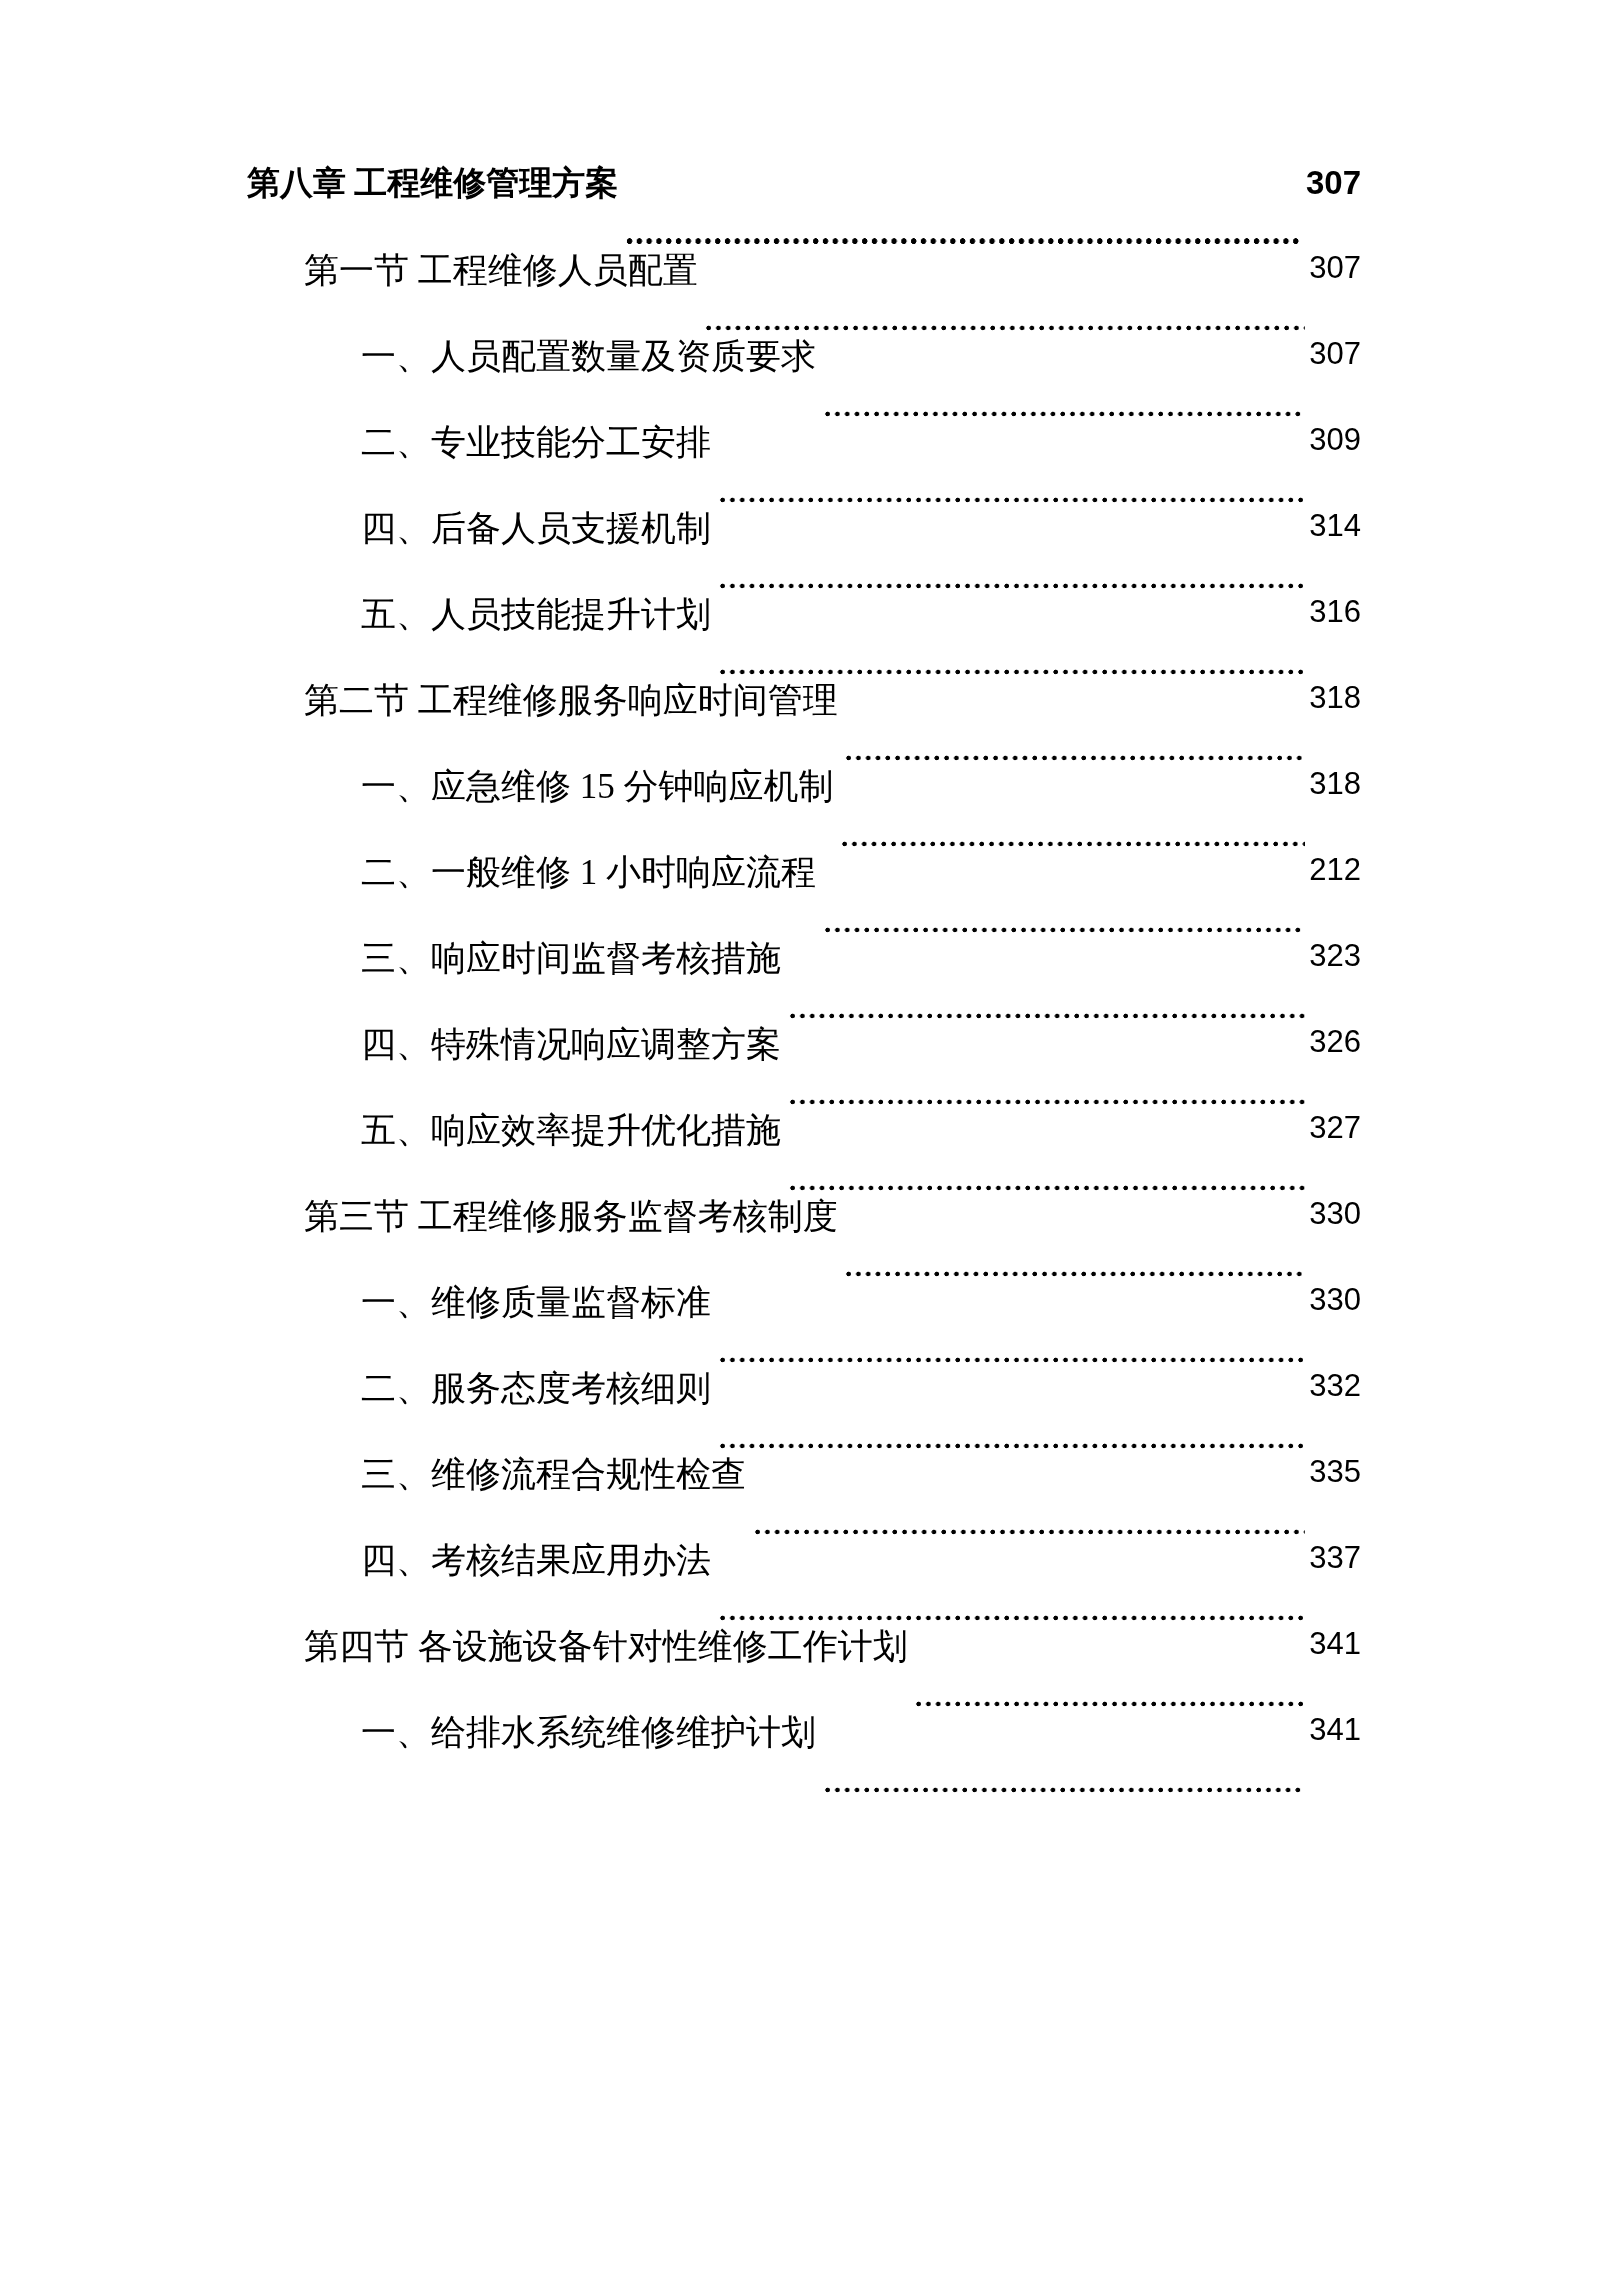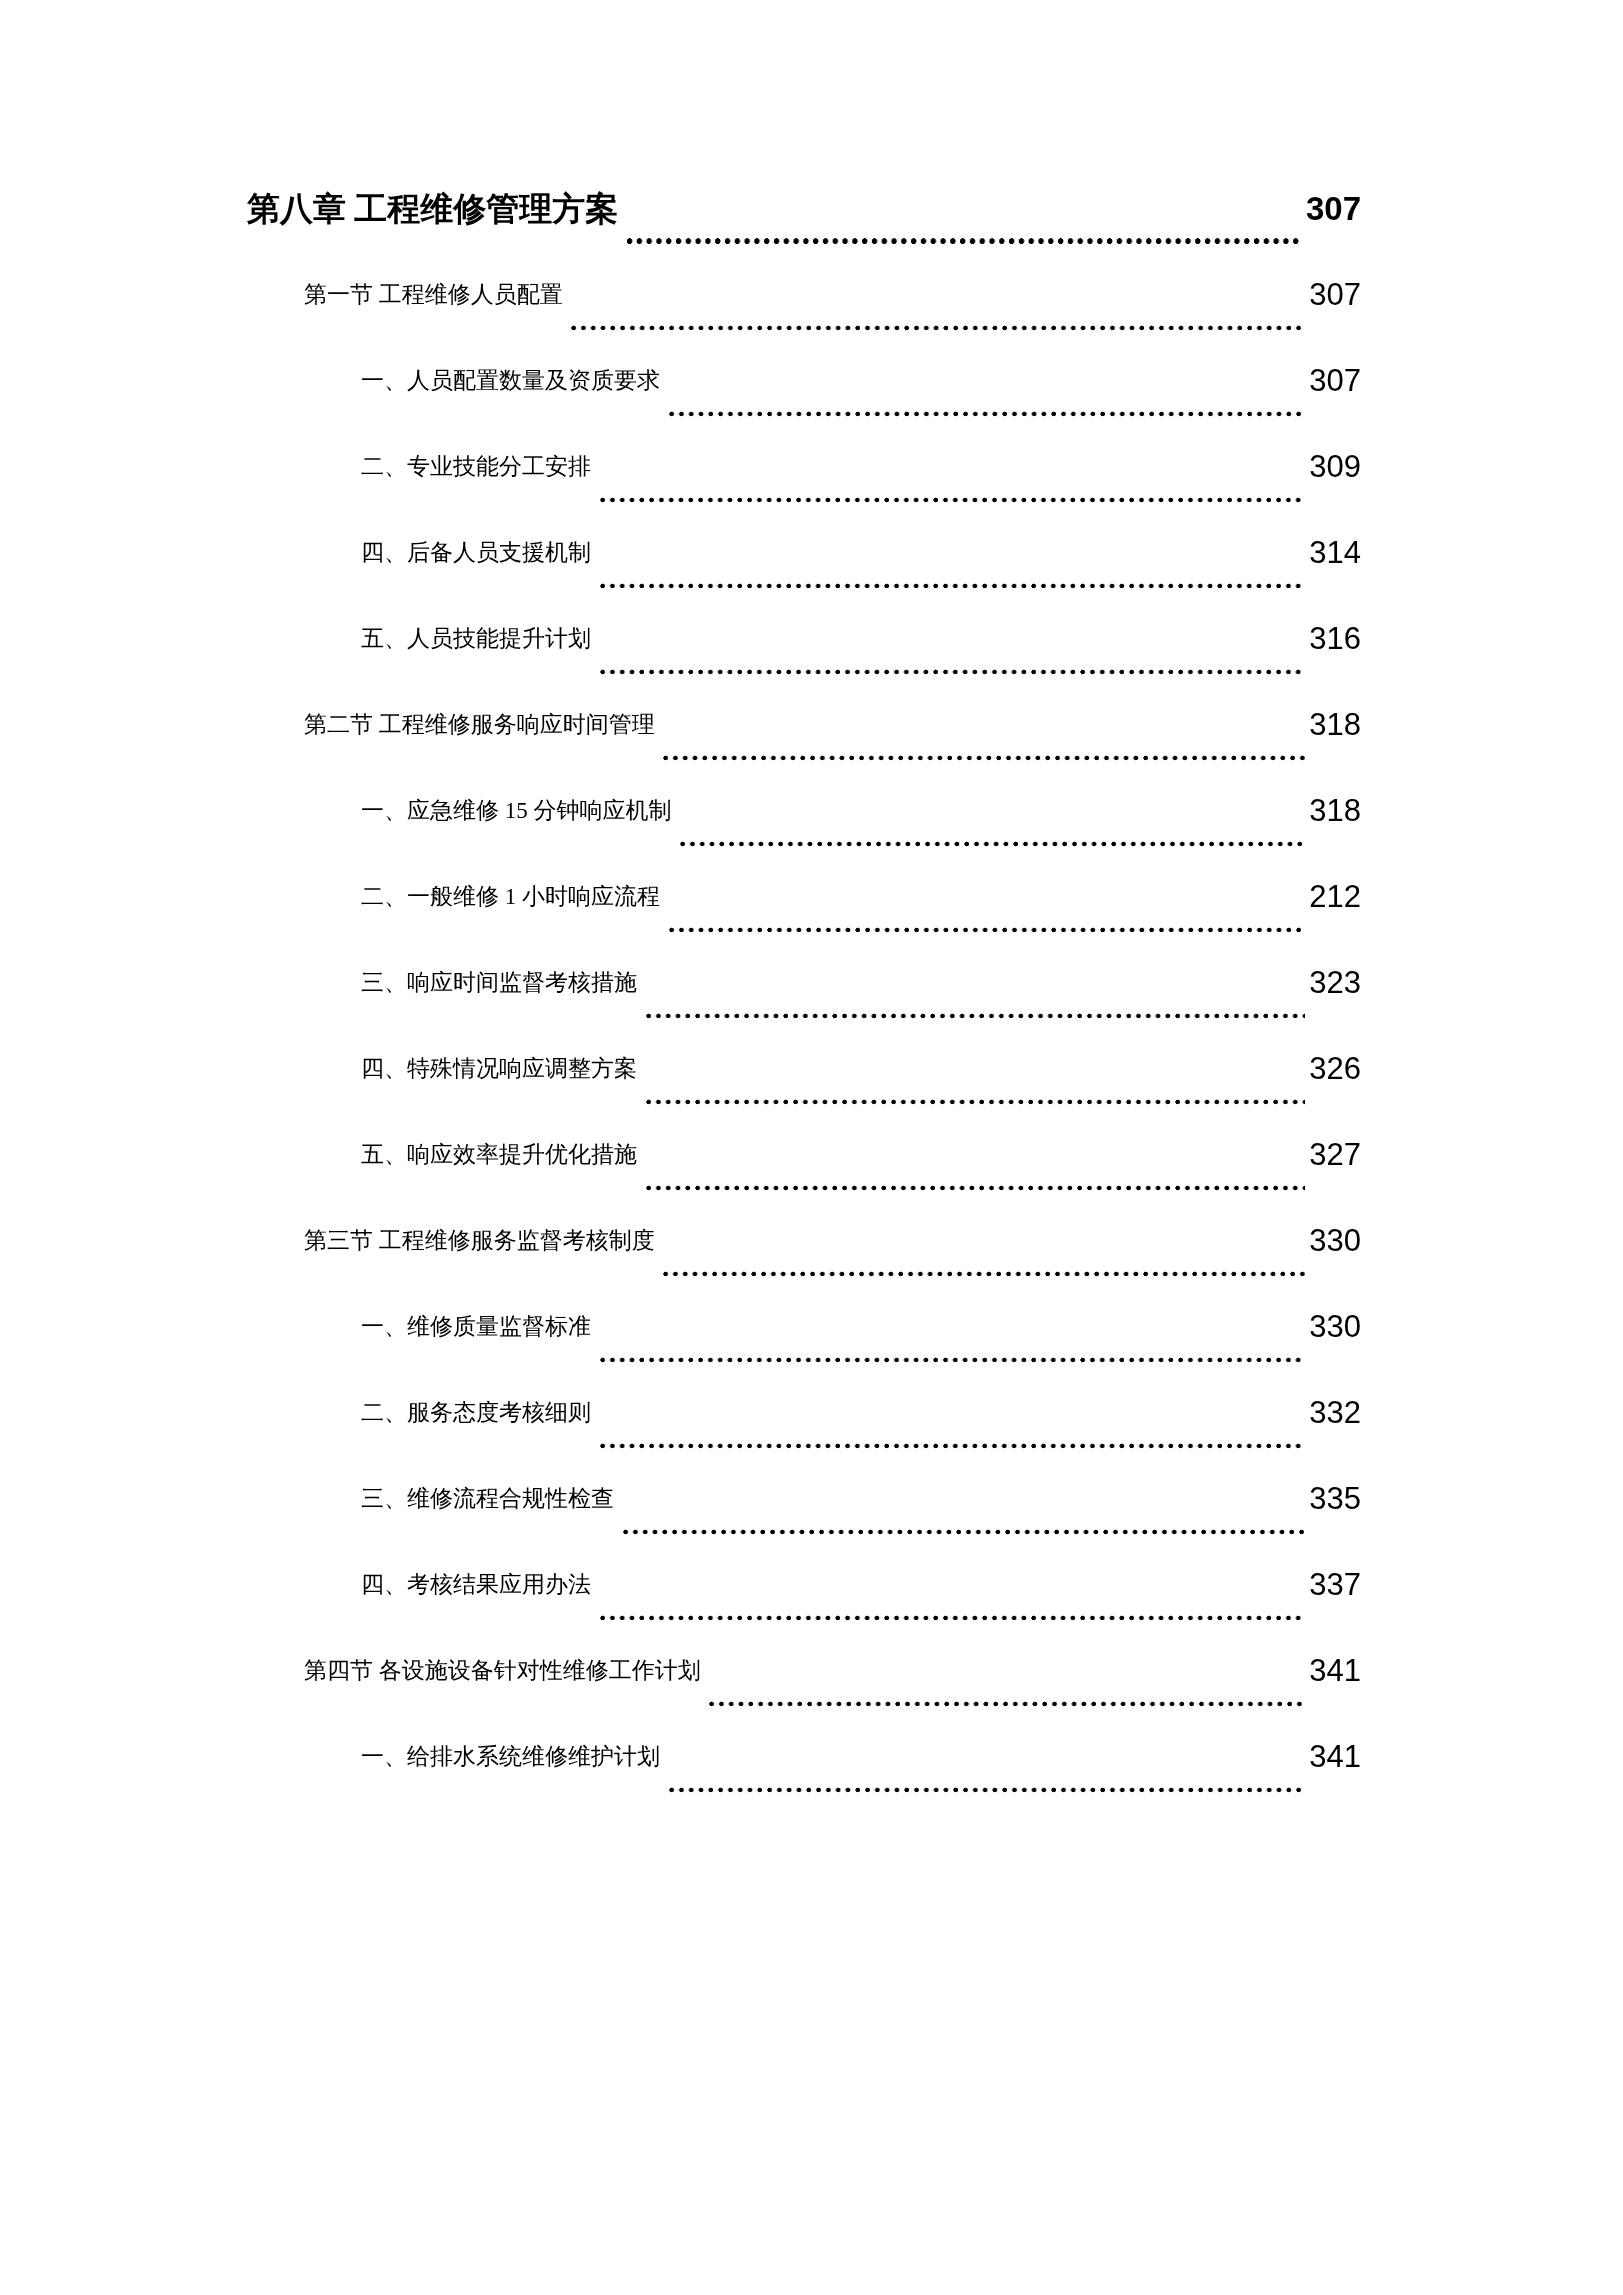--- a/index.html
+++ b/index.html
@@ -16,27 +16,27 @@
     color: #000000;
   }
   .page {
     position: absolute;
     top: 166px;
     left: 0;
     right: 0;
   }
   .toc-row {
     display: flex;
-    align-items: center;
+    align-items: flex-start;
     height: 86px;
     padding-right: 262px; 
     box-sizing: border-box;
   }
   .toc-row .label {
-    font-size: 23px;
+    font-size: 35px;
     line-height: 1.06;
     white-space: pre;
     padding-right: 6.5px;
   }
   .toc-row .leader {
     flex: 1 1 auto;
     align-self: flex-end;
     height: 7.9px;
     margin-bottom: 6.5px;
     margin-right: 3.9px;

